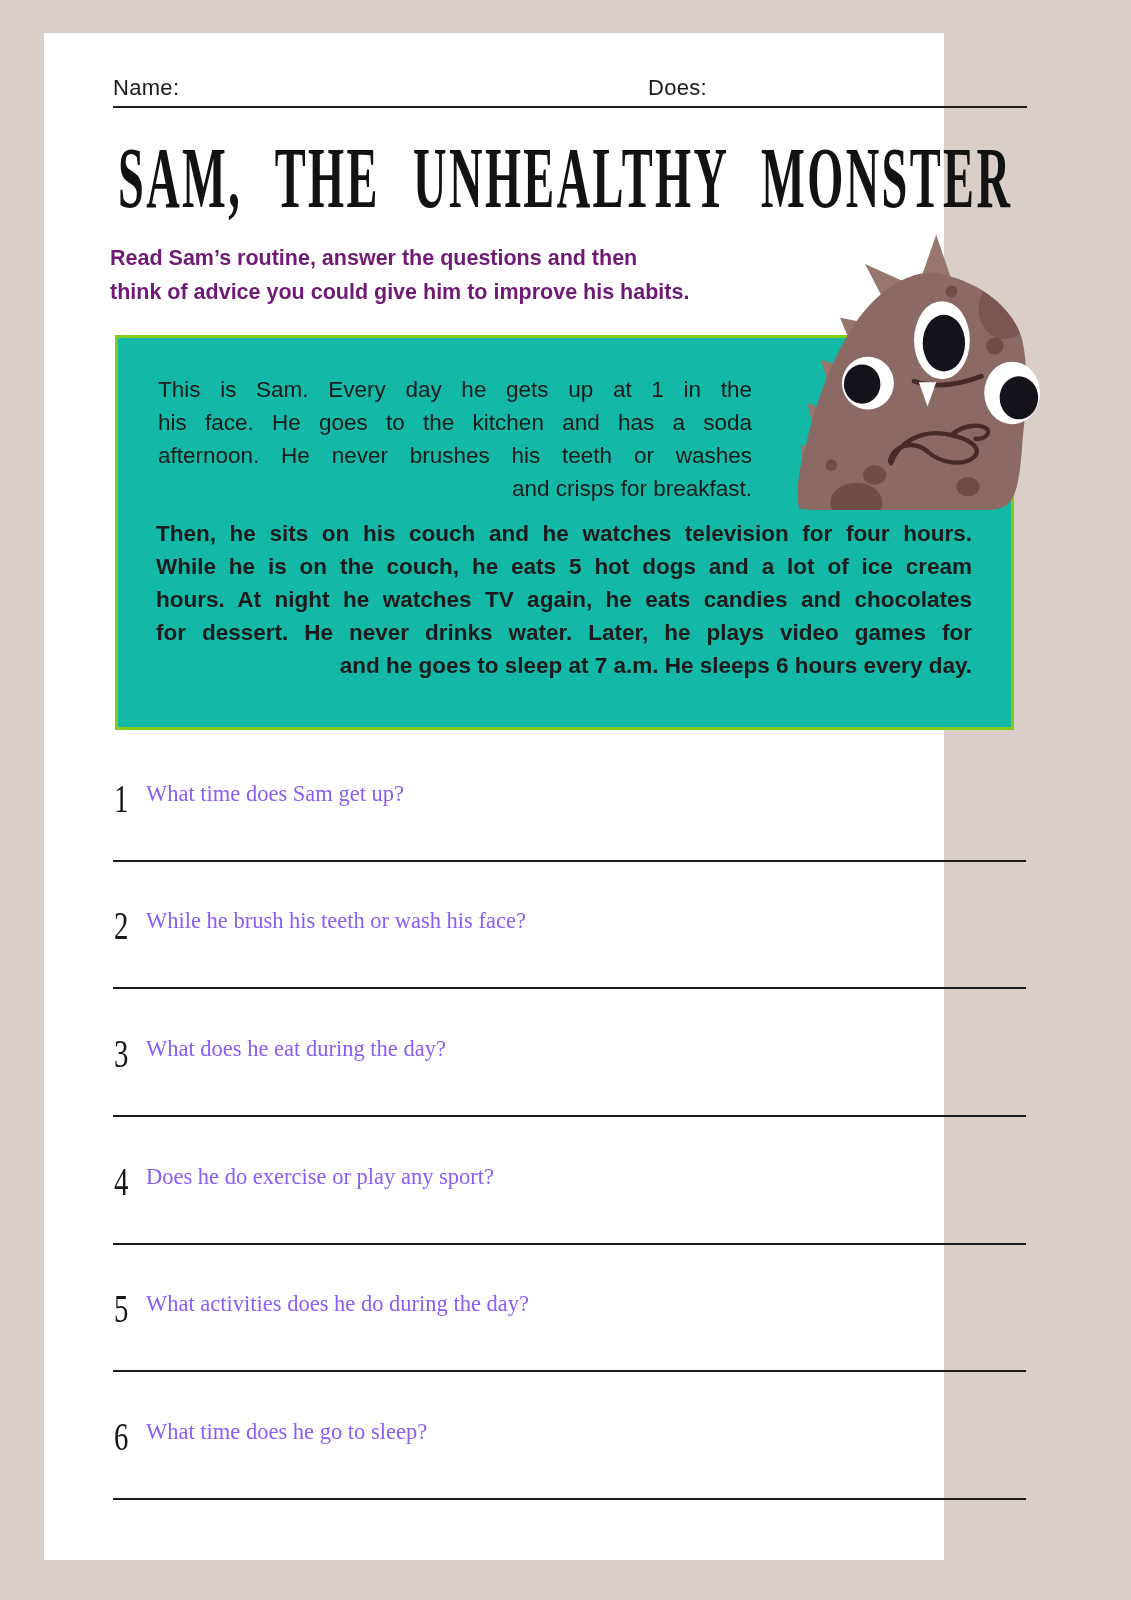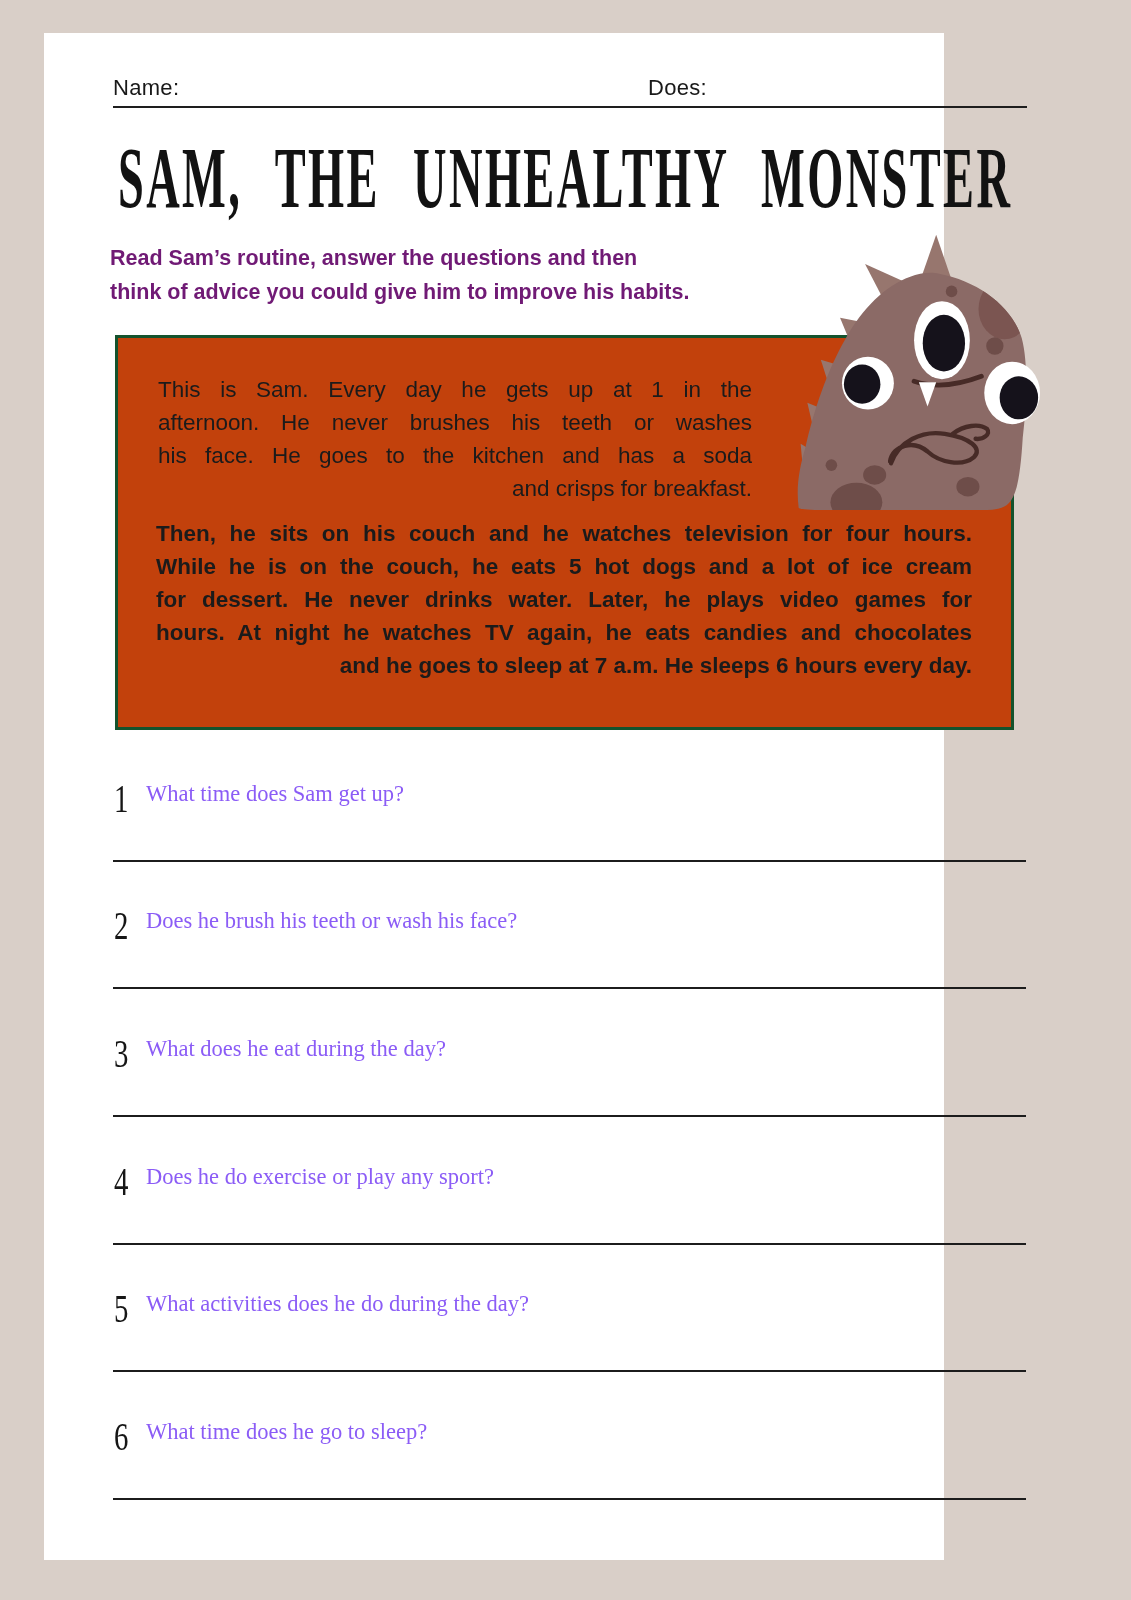--- a/index.html
+++ b/index.html
@@ -38,22 +38,22 @@
   }
   
   .instructions{
     position:absolute;left:66px;top:208px;width:680px;
     font-size:21.5px;font-weight:bold;line-height:34px;color:#701a75;
   }
   
   .passage-box{
     position:absolute;left:71px;top:302px;
     width:899px;height:395px;
-    border:3px solid #14532d;box-sizing:border-box;
-    background:#c2410c;
+    border:3px solid #84cc16;box-sizing:border-box;
+    background:#14b8a6;
   }
   .para{font-size:22.5px;line-height:33px;color:#1b1b1b;}
   .para1{margin:35px 0 0 40px;width:594px;}
   .para2{margin:12px 0 0 38px;width:816px;font-weight:bold;}
   .jline{text-align:justify;text-align-last:justify;}
   .lline{text-align:right;}
   
   .monster{
     position:absolute;left:747px;top:192px;
     width:250px;height:288px;z-index:5;
@@ -91,29 +91,29 @@
   <div class="title">SAM, THE UNHEALTHY MONSTER</div>
 
   <div class="instructions">
     <div>Read Sam’s routine, answer the questions and then</div>
     <div>think of advice you could give him to improve his habits.</div>
   </div>
 
   <div class="passage-box">
     <div class="para para1">
       <div class="jline">This is Sam. Every day he gets up at 1 in the</div>
+      <div class="jline">his face. He goes to the kitchen and has a soda</div>
       <div class="jline">afternoon. He never brushes his teeth or washes</div>
-      <div class="jline">his face. He goes to the kitchen and has a soda</div>
       <div class="lline">and crisps for breakfast.</div>
     </div>
     <div class="para para2">
       <div class="jline">Then, he sits on his couch and he watches television for four hours.</div>
       <div class="jline">While he is on the couch, he eats 5 hot dogs and a lot of ice cream</div>
+      <div class="jline">hours. At night he watches TV again, he eats candies and chocolates</div>
       <div class="jline">for dessert. He never drinks water. Later, he plays video games for</div>
-      <div class="jline">hours. At night he watches TV again, he eats candies and chocolates</div>
       <div class="lline">and he goes to sleep at 7 a.m. He sleeps 6 hours every day.</div>
     </div>
   </div>
 
   <svg class="monster" viewBox="0 0 260 295" preserveAspectRatio="none">
     <defs>
       <clipPath id="bodyClip">
         <path d="M8,290 C5,268 9,248 15,228 C23,192 38,148 57,116 C74,86 98,62 124,53 C134,49 146,48 154,50 C196,58 230,84 240,116 C247,142 245,185 241,218 C239,250 236,272 229,282 C223,291 213,292 198,292 L30,292 C16,292 9,291 8,290 Z"></path>
       </clipPath>
     </defs>
@@ -163,21 +163,21 @@
     <div class="q-head">
       <div class="q-num">1</div>
       <div class="q-text">What time does Sam get up?</div>
     </div>
     <div class="answer-line"></div>
   </div>
 
   <div class="q-row q1">
     <div class="q-head">
       <div class="q-num">2</div>
-      <div class="q-text">Does he brush his teeth or wash his face?</div>
+      <div class="q-text">While he brush his teeth or wash his face?</div>
     </div>
     <div class="answer-line"></div>
   </div>
 
   <div class="q-row q2">
     <div class="q-head">
       <div class="q-num">3</div>
       <div class="q-text">What does he eat during the day?</div>
     </div>
     <div class="answer-line"></div>

